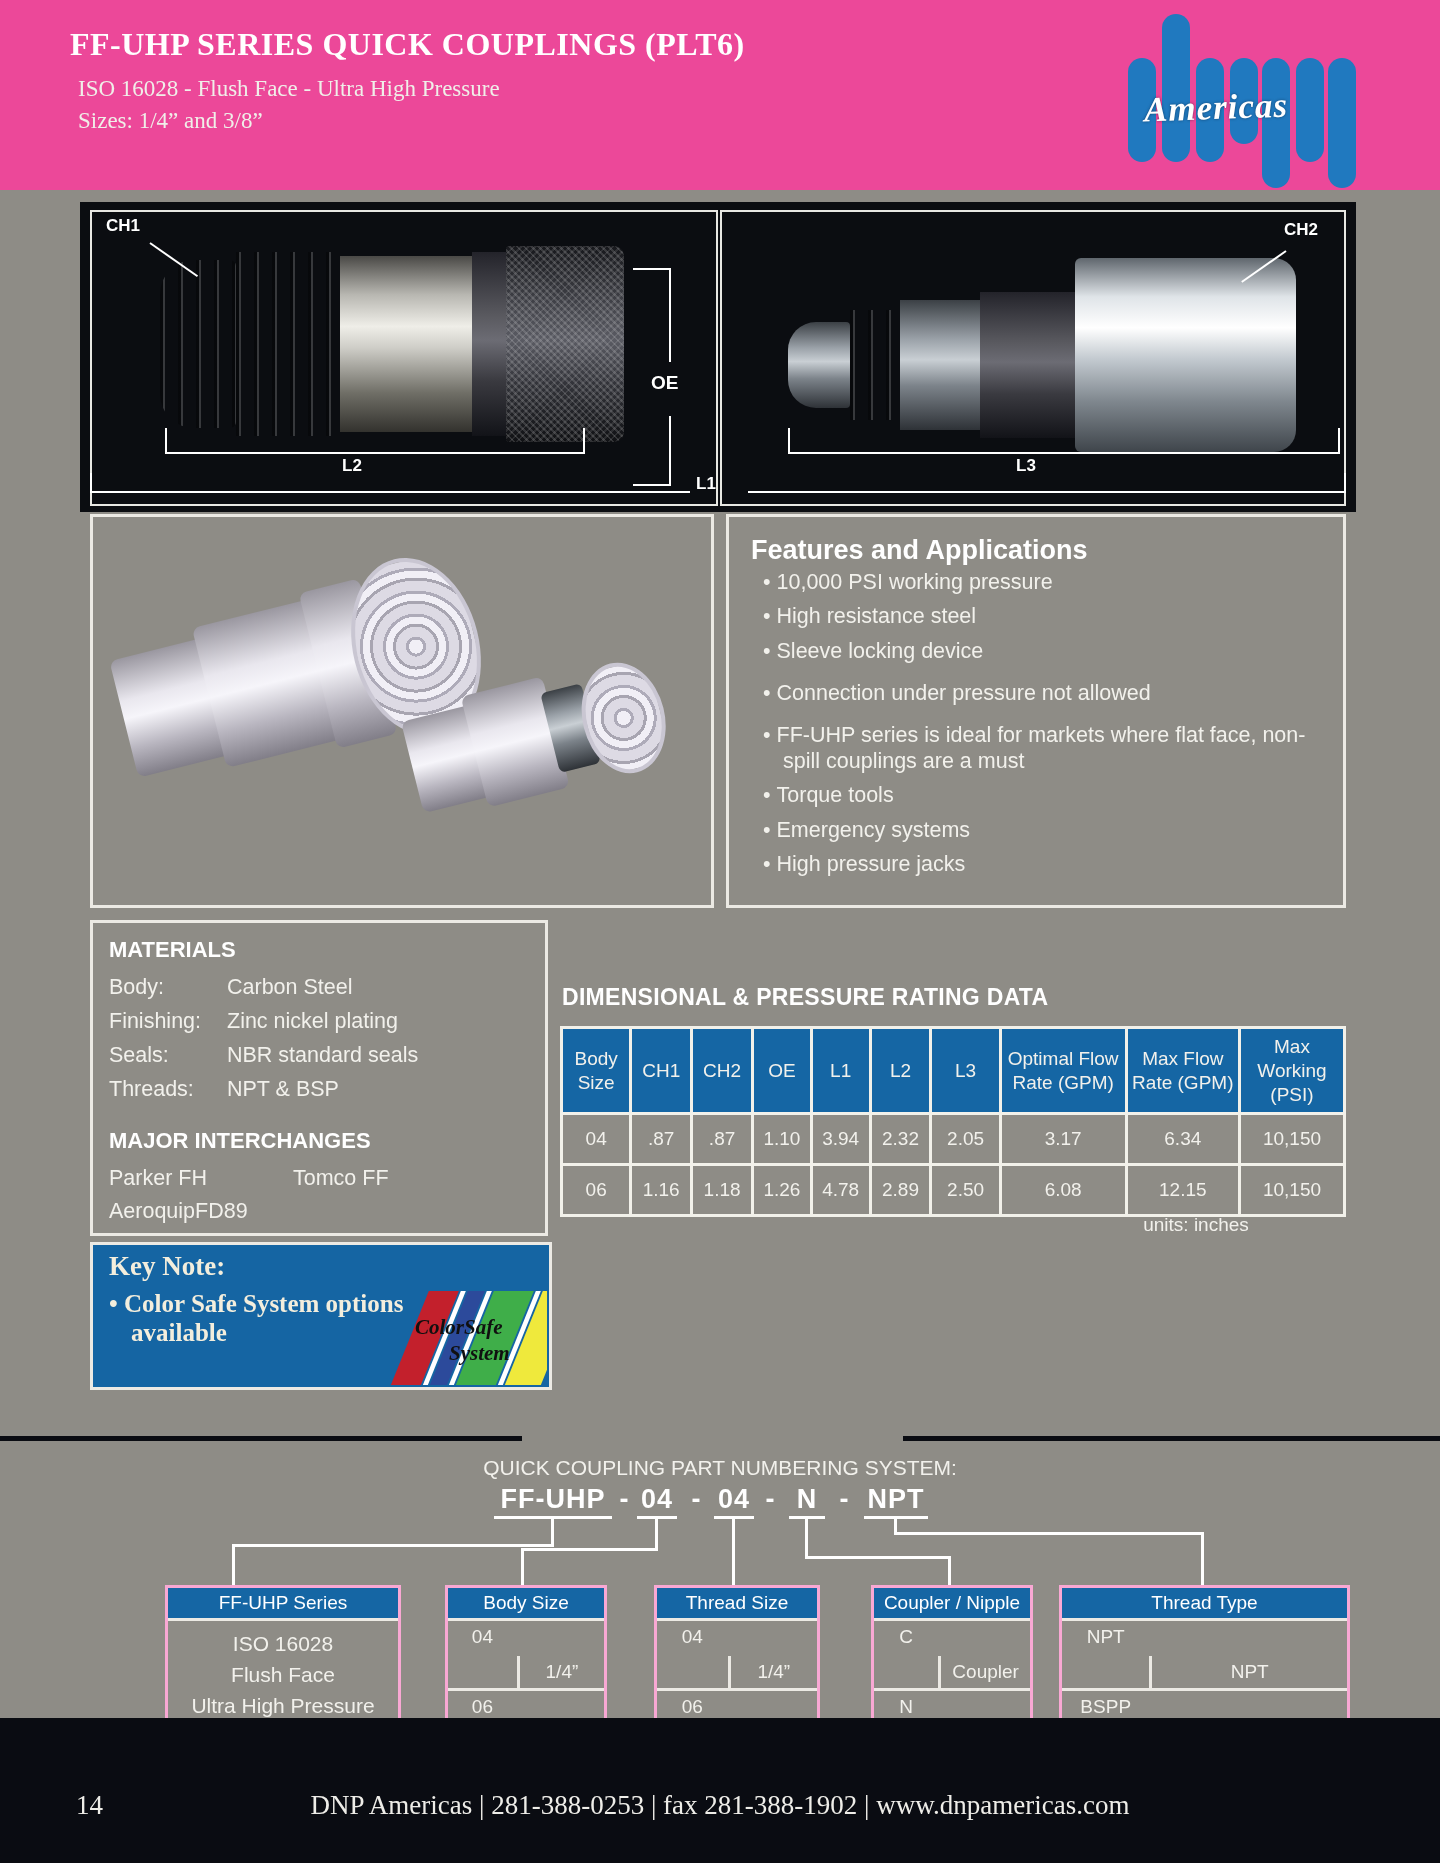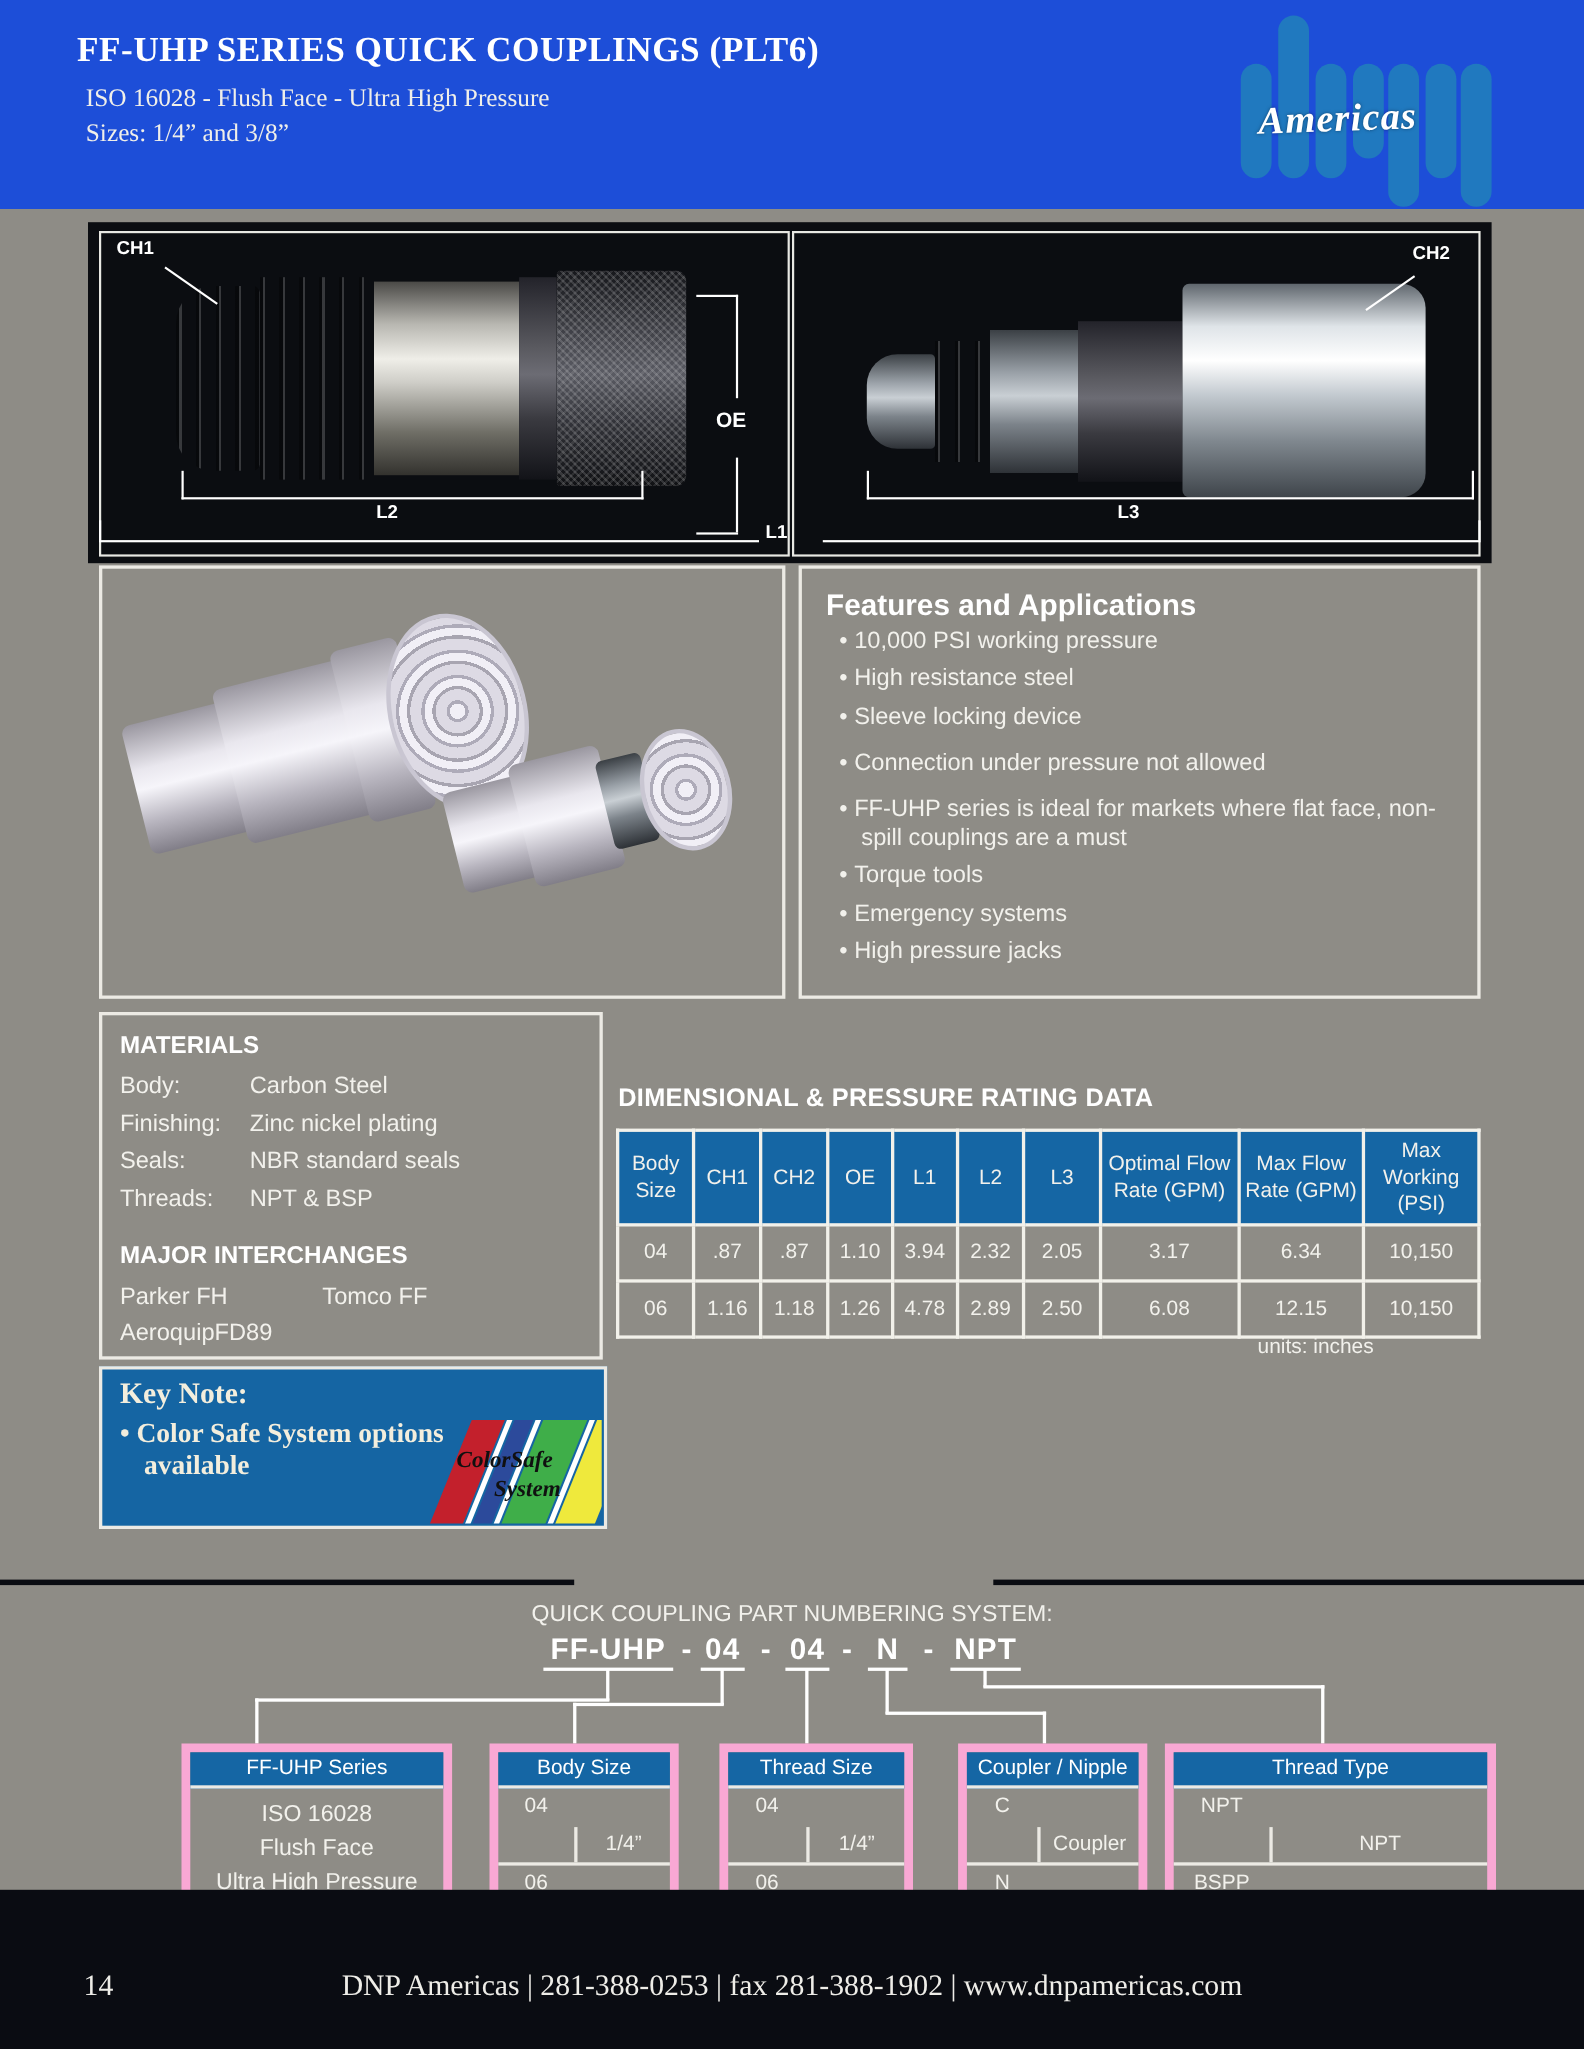--- a/index.html
+++ b/index.html
@@ -1,20 +1,20 @@
 <!DOCTYPE html>
 <html><head>
 <meta charset="utf-8">
 <style>
   html,body{margin:0;padding:0;background:#555;}
   .page{position:relative;width:1440px;height:1863px;background:#8e8c86;overflow:hidden;
         font-family:"Liberation Sans",sans-serif;margin:0 auto;}
   .abs{position:absolute;}
   
-  .topbar{position:absolute;left:0;top:0;width:1440px;height:190px;background:#1d4ed8;}
+  .topbar{position:absolute;left:0;top:0;width:1440px;height:190px;background:#ec4899;}
   .hdr-title{position:absolute;left:70px;top:26px;font-family:"Liberation Serif",serif;
              font-weight:bold;font-size:32px;color:#fff;letter-spacing:.5px;}
   .hdr-sub{position:absolute;left:78px;top:76px;font-family:"Liberation Serif",serif;
            font-size:23px;color:#f0efe9;}
   .hdr-sizes{position:absolute;left:78px;top:108px;font-family:"Liberation Serif",serif;
              font-size:23px;color:#f0efe9;}
   .dnp-logo{position:absolute;left:1128px;top:12px;width:232px;height:168px;}
   .dnp-bar{position:absolute;width:28px;border-radius:15px;background:#2079bf;}
   .dnp-americas{position:absolute;left:16px;top:76px;font-family:"Liberation Serif",serif;
                 font-style:italic;font-weight:bold;font-size:35px;color:#fff;
@@ -77,21 +77,21 @@
   .units-note{position:absolute;left:1046px;top:1214px;width:300px;text-align:center;font-size:19px;color:#f2f1ec;}
   
   .ord-line{position:absolute;top:1436px;height:5px;background:#0a0c12;}
   .ord-title{position:absolute;left:0;top:1416px;width:1440px;text-align:center;
              font-size:25px;font-weight:bold;color:#fff;letter-spacing:.5px;}
   .ord-sub{position:absolute;left:0;top:1456px;width:1440px;text-align:center;font-size:21px;color:#f2f1ec;}
   .code-seg{position:absolute;top:1484px;font-size:27px;font-weight:bold;color:#fff;text-align:center;
             border-bottom:3px solid #fff;padding-bottom:1px;letter-spacing:1px;}
   .code-dash{position:absolute;top:1484px;font-size:27px;font-weight:bold;color:#fff;text-align:center;width:16px;}
   .conn{position:absolute;background:#fff;}
-  .obox{position:absolute;border:8px solid #f9a8d4;color:#f2f1ec;}
+  .obox{position:absolute;border:3px solid #f9a8d4;color:#f2f1ec;}
   .obox-h{background:#1566a4;color:#fff;text-align:center;font-size:19px;padding:4px 0;
           border-bottom:3px solid #eceae4;}
   .obox-lines{padding:7px 0 9px 0;text-align:center;font-size:21px;line-height:31px;}
   .obox-row{display:flex;}
   .obox-row + .obox-row{border-top:3px solid #eceae4;}
   .obox-c{padding:5px 0;text-align:center;font-size:19px;}
   .obox-c.sep{border-left:3px solid #eceae4;margin-top:35px;}
   .w45{width:45%;}.w55{width:55%;}.w42{width:42%;}.w58{width:58%;}.w31{width:31%;}.w69{width:69%;}
   .small{font-size:18px;}
   

